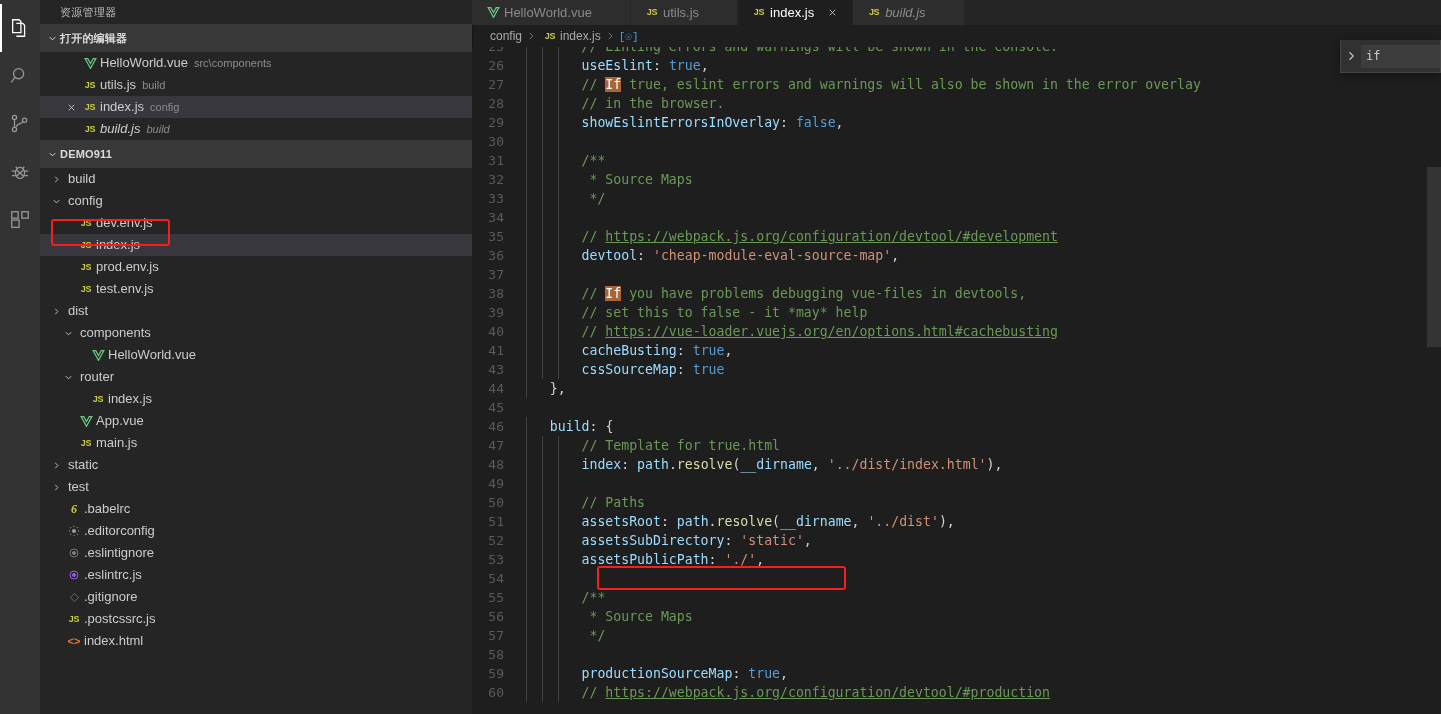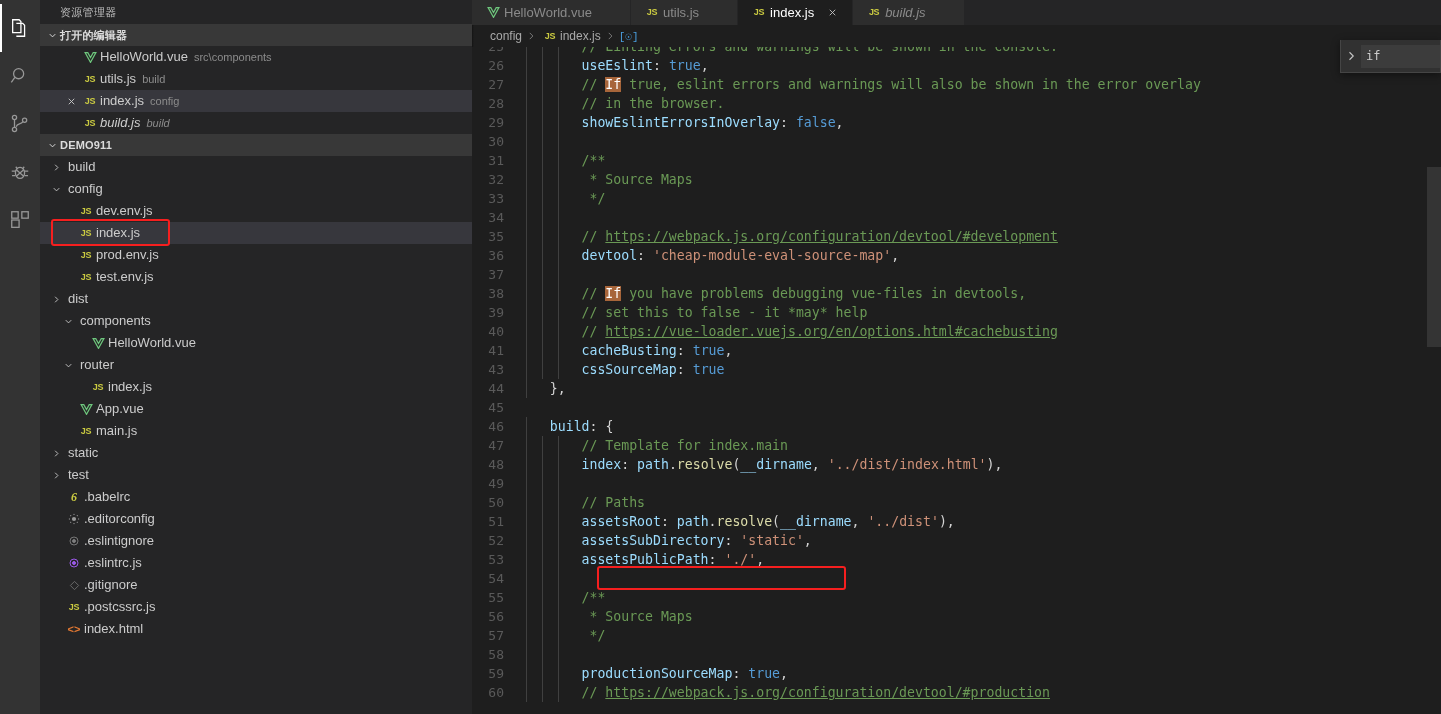--- a/index.html
+++ b/index.html
@@ -44,21 +44,21 @@
   }
   #sidebar-title {
     height: 24px; line-height: 24px;
     padding-left: 20px;
     font-size: 11px; letter-spacing: .3px;
     color: #bbbbbb;
     background: #252526;
     white-space: nowrap;
   }
   .section-header {
-    height: 22px; line-height: 22px;
+    height: 28px; line-height: 22px;
     display: flex; align-items: center;
     background: #383838;
     font-size: 11px; font-weight: bold;
     color: #dcdcdc;
     padding-left: 4px;
     letter-spacing: .2px;
   }
   .twisty {
     width: 16px; height: 22px;
     display: inline-flex; align-items: center; justify-content: center;
@@ -682,21 +682,21 @@
           <div class="cline"><span class="lnum">36</span><span class="ctext"><span class="guides"><span class="guide" style="left:0px"></span><span class="guide" style="left:15.84px"></span><span class="guide" style="left:31.68px"></span></span><span style="display:inline-block;width:47.519999999999996px"></span><span class="t-prop">devtool</span><span class="t-plain">: </span><span class="t-str">'cheap-module-eval-source-map'</span><span class="t-plain">,</span></span></div>
           <div class="cline"><span class="lnum">37</span><span class="ctext"><span class="guides"><span class="guide" style="left:0px"></span><span class="guide" style="left:15.84px"></span><span class="guide" style="left:31.68px"></span></span><span style="display:inline-block;width:47.519999999999996px"></span></span></div>
           <div class="cline"><span class="lnum">38</span><span class="ctext"><span class="guides"><span class="guide" style="left:0px"></span><span class="guide" style="left:15.84px"></span><span class="guide" style="left:31.68px"></span></span><span style="display:inline-block;width:47.519999999999996px"></span><span class="t-cmt">// </span><span class="t-find">If</span><span class="t-cmt"> you have problems debugging vue-files in devtools,</span></span></div>
           <div class="cline"><span class="lnum">39</span><span class="ctext"><span class="guides"><span class="guide" style="left:0px"></span><span class="guide" style="left:15.84px"></span><span class="guide" style="left:31.68px"></span></span><span style="display:inline-block;width:47.519999999999996px"></span><span class="t-cmt">// set this to false - it *may* help</span></span></div>
           <div class="cline"><span class="lnum">40</span><span class="ctext"><span class="guides"><span class="guide" style="left:0px"></span><span class="guide" style="left:15.84px"></span><span class="guide" style="left:31.68px"></span></span><span style="display:inline-block;width:47.519999999999996px"></span><span class="t-cmt">// </span><span class="t-link">https://vue-loader.vuejs.org/en/options.html#cachebusting</span></span></div>
           <div class="cline"><span class="lnum">41</span><span class="ctext"><span class="guides"><span class="guide" style="left:0px"></span><span class="guide" style="left:15.84px"></span><span class="guide" style="left:31.68px"></span></span><span style="display:inline-block;width:47.519999999999996px"></span><span class="t-prop">cacheBusting</span><span class="t-plain">: </span><span class="t-key">true</span><span class="t-plain">,</span></span></div>
           <div class="cline"><span class="lnum">43</span><span class="ctext"><span class="guides"><span class="guide" style="left:0px"></span><span class="guide" style="left:15.84px"></span><span class="guide" style="left:31.68px"></span></span><span style="display:inline-block;width:47.519999999999996px"></span><span class="t-prop">cssSourceMap</span><span class="t-plain">: </span><span class="t-key">true</span></span></div>
           <div class="cline"><span class="lnum">44</span><span class="ctext"><span class="guides"><span class="guide" style="left:0px"></span></span><span style="display:inline-block;width:15.84px"></span><span class="t-plain">},</span></span></div>
           <div class="cline"><span class="lnum">45</span><span class="ctext"><span class="guides"></span><span style="display:inline-block;width:0px"></span></span></div>
           <div class="cline"><span class="lnum">46</span><span class="ctext"><span class="guides"><span class="guide" style="left:0px"></span></span><span style="display:inline-block;width:15.84px"></span><span class="t-prop">build</span><span class="t-plain">: {</span></span></div>
-          <div class="cline"><span class="lnum">47</span><span class="ctext"><span class="guides"><span class="guide" style="left:0px"></span><span class="guide" style="left:15.84px"></span><span class="guide" style="left:31.68px"></span></span><span style="display:inline-block;width:47.519999999999996px"></span><span class="t-cmt">// Template for index.main</span></span></div>
+          <div class="cline"><span class="lnum">47</span><span class="ctext"><span class="guides"><span class="guide" style="left:0px"></span><span class="guide" style="left:15.84px"></span><span class="guide" style="left:31.68px"></span></span><span style="display:inline-block;width:47.519999999999996px"></span><span class="t-cmt">// Template for true.html</span></span></div>
           <div class="cline"><span class="lnum">48</span><span class="ctext"><span class="guides"><span class="guide" style="left:0px"></span><span class="guide" style="left:15.84px"></span><span class="guide" style="left:31.68px"></span></span><span style="display:inline-block;width:47.519999999999996px"></span><span class="t-prop">index</span><span class="t-plain">: </span><span class="t-var">path</span><span class="t-plain">.</span><span class="t-fn">resolve</span><span class="t-plain">(</span><span class="t-var">__dirname</span><span class="t-plain">, </span><span class="t-str">'../dist/index.html'</span><span class="t-plain">),</span></span></div>
           <div class="cline"><span class="lnum">49</span><span class="ctext"><span class="guides"><span class="guide" style="left:0px"></span><span class="guide" style="left:15.84px"></span><span class="guide" style="left:31.68px"></span></span><span style="display:inline-block;width:47.519999999999996px"></span></span></div>
           <div class="cline"><span class="lnum">50</span><span class="ctext"><span class="guides"><span class="guide" style="left:0px"></span><span class="guide" style="left:15.84px"></span><span class="guide" style="left:31.68px"></span></span><span style="display:inline-block;width:47.519999999999996px"></span><span class="t-cmt">// Paths</span></span></div>
           <div class="cline"><span class="lnum">51</span><span class="ctext"><span class="guides"><span class="guide" style="left:0px"></span><span class="guide" style="left:15.84px"></span><span class="guide" style="left:31.68px"></span></span><span style="display:inline-block;width:47.519999999999996px"></span><span class="t-prop">assetsRoot</span><span class="t-plain">: </span><span class="t-var">path</span><span class="t-plain">.</span><span class="t-fn">resolve</span><span class="t-plain">(</span><span class="t-var">__dirname</span><span class="t-plain">, </span><span class="t-str">'../dist'</span><span class="t-plain">),</span></span></div>
           <div class="cline"><span class="lnum">52</span><span class="ctext"><span class="guides"><span class="guide" style="left:0px"></span><span class="guide" style="left:15.84px"></span><span class="guide" style="left:31.68px"></span></span><span style="display:inline-block;width:47.519999999999996px"></span><span class="t-prop">assetsSubDirectory</span><span class="t-plain">: </span><span class="t-str">'static'</span><span class="t-plain">,</span></span></div>
           <div class="cline"><span class="lnum">53</span><span class="ctext"><span class="guides"><span class="guide" style="left:0px"></span><span class="guide" style="left:15.84px"></span><span class="guide" style="left:31.68px"></span></span><span style="display:inline-block;width:47.519999999999996px"></span><span class="t-prop">assetsPublicPath</span><span class="t-plain">: </span><span class="t-str">'./'</span><span class="t-plain">,</span></span></div>
           <div class="cline"><span class="lnum">54</span><span class="ctext"><span class="guides"><span class="guide" style="left:0px"></span><span class="guide" style="left:15.84px"></span><span class="guide" style="left:31.68px"></span></span><span style="display:inline-block;width:47.519999999999996px"></span></span></div>
           <div class="cline"><span class="lnum">55</span><span class="ctext"><span class="guides"><span class="guide" style="left:0px"></span><span class="guide" style="left:15.84px"></span><span class="guide" style="left:31.68px"></span></span><span style="display:inline-block;width:47.519999999999996px"></span><span class="t-cmt">/**</span></span></div>
           <div class="cline"><span class="lnum">56</span><span class="ctext"><span class="guides"><span class="guide" style="left:0px"></span><span class="guide" style="left:15.84px"></span><span class="guide" style="left:31.68px"></span></span><span style="display:inline-block;width:47.519999999999996px"></span><span class="t-cmt"> * Source Maps</span></span></div>
           <div class="cline"><span class="lnum">57</span><span class="ctext"><span class="guides"><span class="guide" style="left:0px"></span><span class="guide" style="left:15.84px"></span><span class="guide" style="left:31.68px"></span></span><span style="display:inline-block;width:47.519999999999996px"></span><span class="t-cmt"> */</span></span></div>

